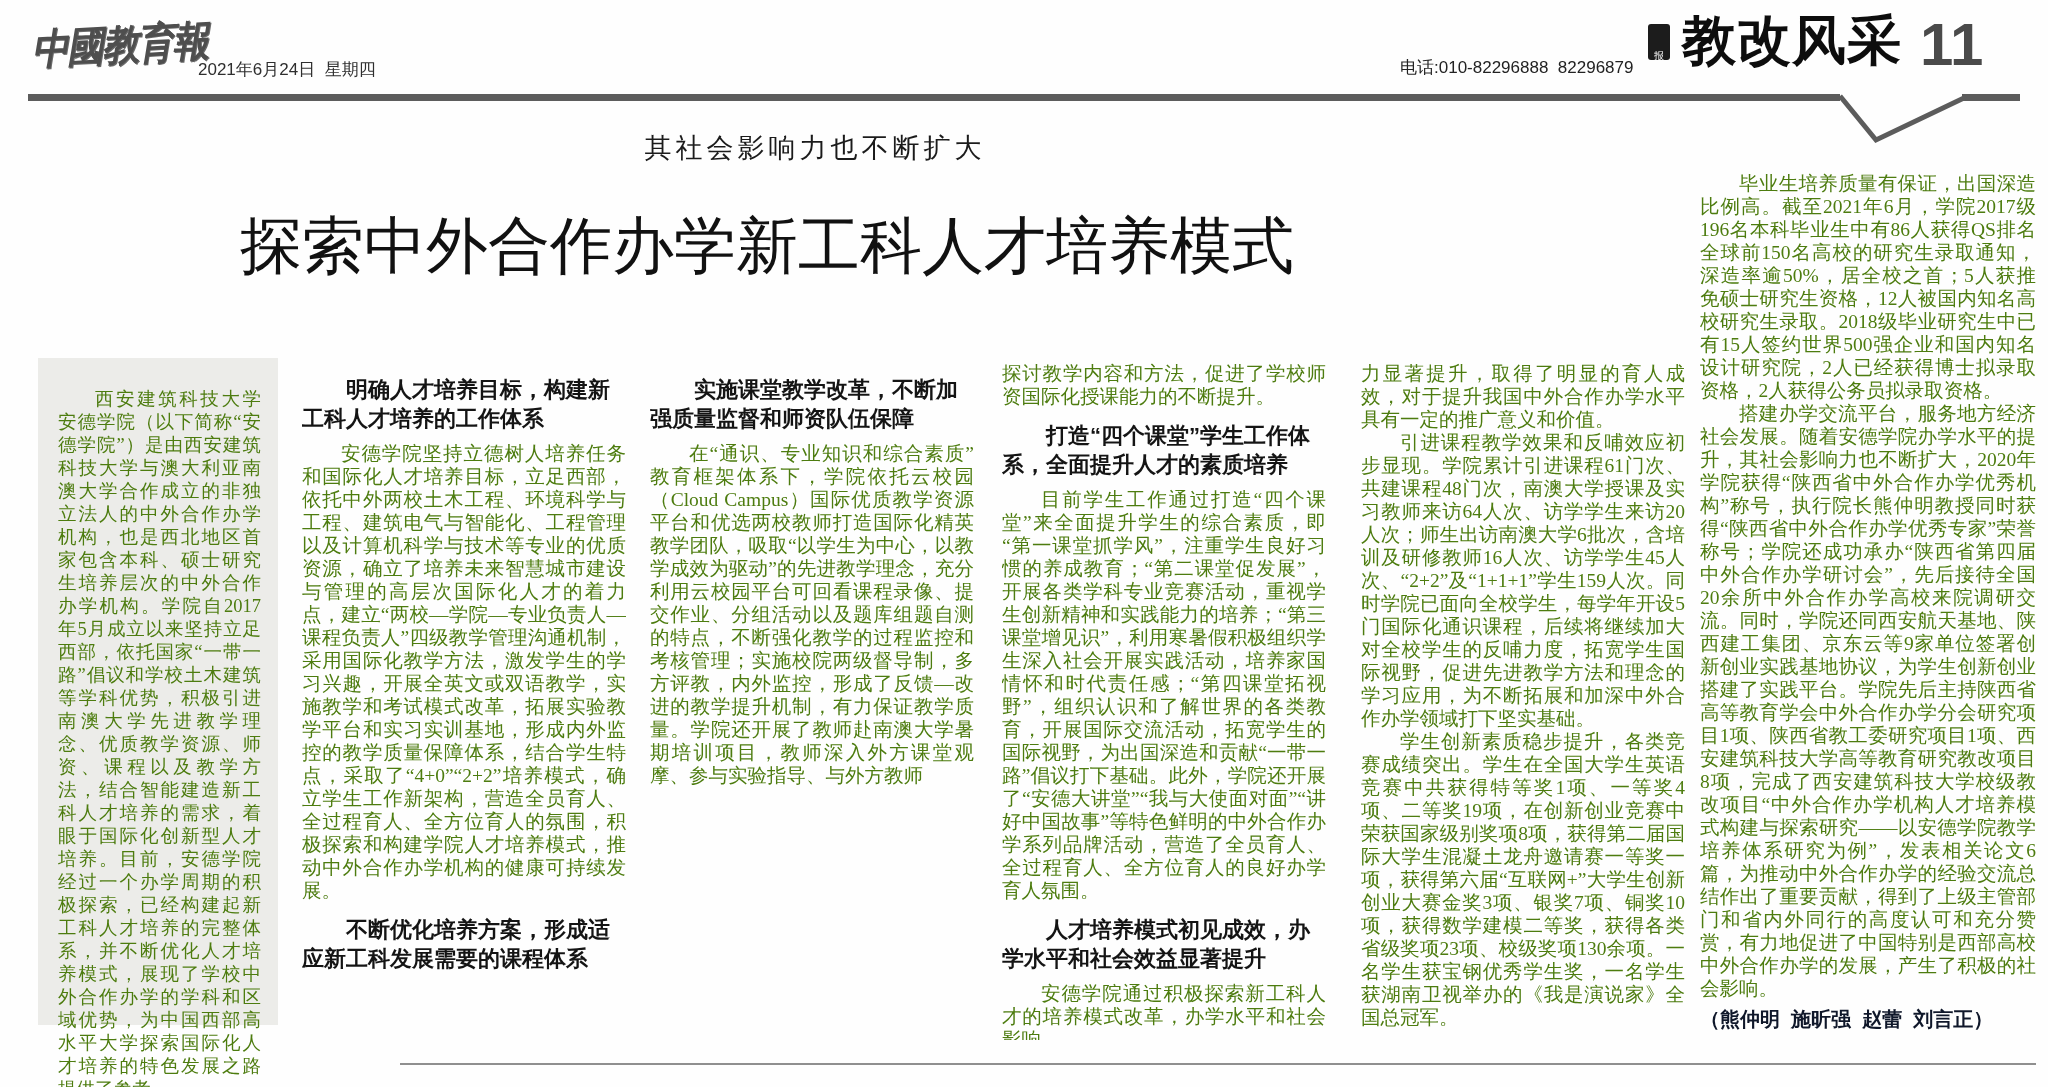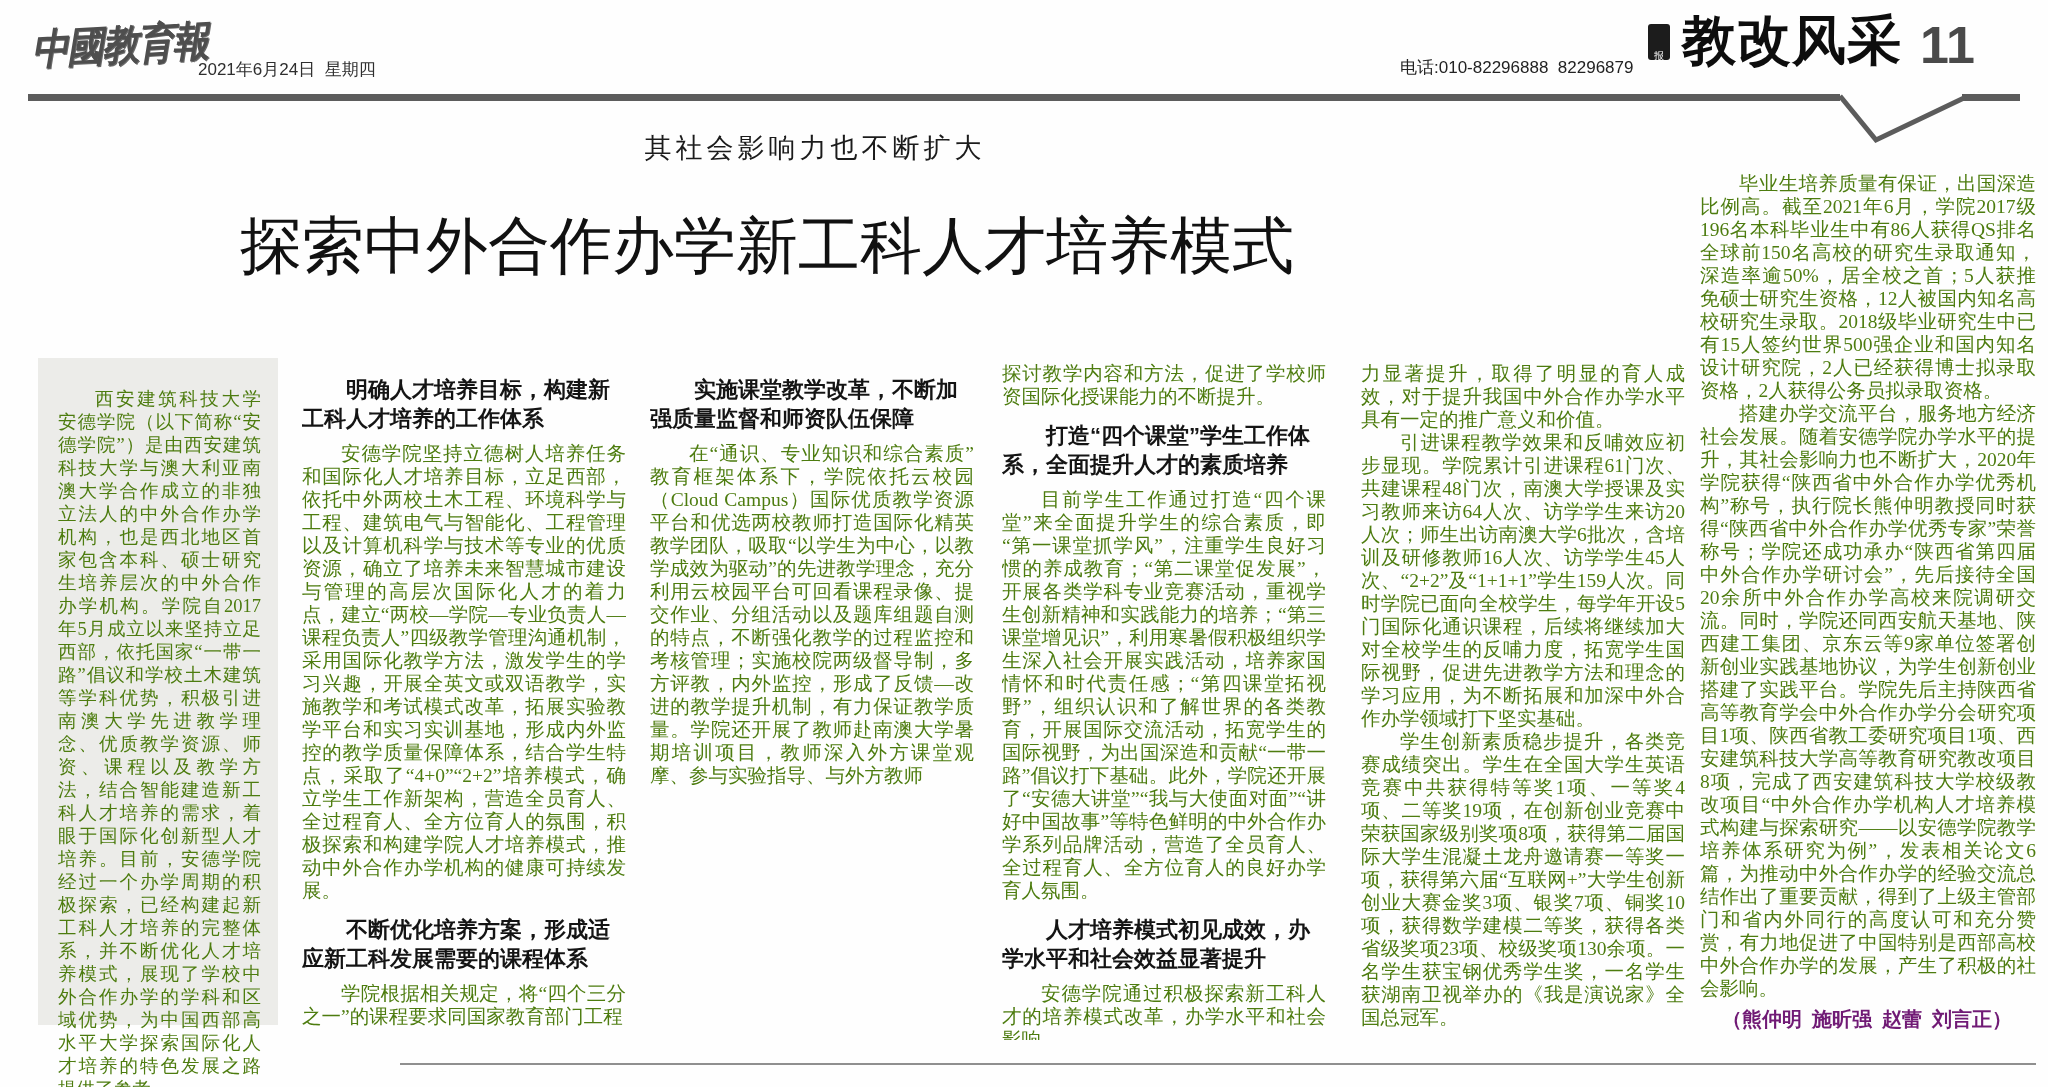--- a/index.html
+++ b/index.html
@@ -37,21 +37,21 @@
   }
   .section-title{
     position:absolute;left:1682px;top:12px;
     font-family:"Liberation Sans",sans-serif;font-weight:900;
     font-size:54px;line-height:56px;color:#0d0d0d;letter-spacing:1px;
     white-space:nowrap;
   }
   .page-number{
     position:absolute;left:1920px;top:4px;
     font-family:"Liberation Sans",sans-serif;font-weight:700;
-    font-size:52px;line-height:82px;color:#4a4a4a;
+    font-size:60px;line-height:82px;color:#4a4a4a;
   }
   .header-rule{position:absolute;left:0;top:0;pointer-events:none;}
   
   .kicker{
     position:absolute;left:240px;top:130px;width:1150px;
     text-align:center;
     font-family:"Liberation Sans",sans-serif;font-weight:400;
     font-size:27px;letter-spacing:4px;color:#1b1b1b;
   }
   .headline{
@@ -88,22 +88,22 @@
     text-justify:inter-ideograph;
   }
   .para.cont{text-indent:0;}
   .subhead{
     font-family:"Liberation Sans",sans-serif;font-weight:700;
     font-size:22px;line-height:29px;color:#141414;
     text-indent:2em;text-align:left;
     margin:13px 0 9px 0;
   }
   .byline{
-    font-family:Liberation Serif, serif;font-weight:700;
-    font-size:20px;color:#701a75;text-align:center;
+    font-family:Liberation Sans, sans-serif;font-weight:700;
+    font-size:20px;color:#0f172a;text-align:left;
     margin-top:6px;padding-right:2px;
     white-space:pre;
   }
   .bottom-rule{
     position:absolute;left:400px;top:1063px;width:1636px;height:2px;
     background:#8f8f8f;
   }
 </style>
 </head>
 <body>
@@ -125,21 +125,20 @@
 <div class="headline">探索中外合作办学新工科人才培养模式</div>
 
 <div class="lead-box">
   <p class="para">西安建筑科技大学安德学院（以下简称“安德学院”）是由西安建筑科技大学与澳大利亚南澳大学合作成立的非独立法人的中外合作办学机构，也是西北地区首家包含本科、硕士研究生培养层次的中外合作办学机构。学院自2017年5月成立以来坚持立足西部，依托国家“一带一路”倡议和学校土木建筑等学科优势，积极引进南澳大学先进教学理念、优质教学资源、师资、课程以及教学方法，结合智能建造新工科人才培养的需求，着眼于国际化创新型人才培养。目前，安德学院经过一个办学周期的积极探索，已经构建起新工科人才培养的完整体系，并不断优化人才培养模式，展现了学校中外合作办学的学科和区域优势，为中国西部高水平大学探索国际化人才培养的特色发展之路提供了参考。</p>
 </div>
 
 <div class="col col-0">
     <p class="subhead">明确人才培养目标，构建新工科人才培养的工作体系</p>
     <p class="para">安德学院坚持立德树人培养任务和国际化人才培养目标，立足西部，依托中外两校土木工程、环境科学与工程、建筑电气与智能化、工程管理以及计算机科学与技术等专业的优质资源，确立了培养未来智慧城市建设与管理的高层次国际化人才的着力点，建立“两校—学院—专业负责人—课程负责人”四级教学管理沟通机制，采用国际化教学方法，激发学生的学习兴趣，开展全英文或双语教学，实施教学和考试模式改革，拓展实验教学平台和实习实训基地，形成内外监控的教学质量保障体系，结合学生特点，采取了“4+0”“2+2”培养模式，确立学生工作新架构，营造全员育人、全过程育人、全方位育人的氛围，积极探索和构建学院人才培养模式，推动中外合作办学机构的健康可持续发展。</p>
     <p class="subhead">不断优化培养方案，形成适应新工科发展需要的课程体系</p>
-    <p class="para">学院根据相关规定，将“四个三分之一”的课程要求同国家教育部门工程</p>
   </div>
 <div class="col col-1">
     <p class="subhead">实施课堂教学改革，不断加强质量监督和师资队伍保障</p>
     <p class="para">在“通识、专业知识和综合素质”教育框架体系下，学院依托云校园（Cloud Campus）国际优质教学资源平台和优选两校教师打造国际化精英教学团队，吸取“以学生为中心，以教学成效为驱动”的先进教学理念，充分利用云校园平台可回看课程录像、提交作业、分组活动以及题库组题自测的特点，不断强化教学的过程监控和考核管理；实施校院两级督导制，多方评教，内外监控，形成了反馈—改进的教学提升机制，有力保证教学质量。学院还开展了教师赴南澳大学暑期培训项目，教师深入外方课堂观摩、参与实验指导、与外方教师</p>
   </div>
 <div class="col col-2">
     <p class="para cont">探讨教学内容和方法，促进了学校师资国际化授课能力的不断提升。</p>
     <p class="subhead">打造“四个课堂”学生工作体系，全面提升人才的素质培养</p>
     <p class="para">目前学生工作通过打造“四个课堂”来全面提升学生的综合素质，即“第一课堂抓学风”，注重学生良好习惯的养成教育；“第二课堂促发展”，开展各类学科专业竞赛活动，重视学生创新精神和实践能力的培养；“第三课堂增见识”，利用寒暑假积极组织学生深入社会开展实践活动，培养家国情怀和时代责任感；“第四课堂拓视野”，组织认识和了解世界的各类教育，开展国际交流活动，拓宽学生的国际视野，为出国深造和贡献“一带一路”倡议打下基础。此外，学院还开展了“安德大讲堂”“我与大使面对面”“讲好中国故事”等特色鲜明的中外合作办学系列品牌活动，营造了全员育人、全过程育人、全方位育人的良好办学育人氛围。</p>
     <p class="subhead">人才培养模式初见成效，办学水平和社会效益显著提升</p>

